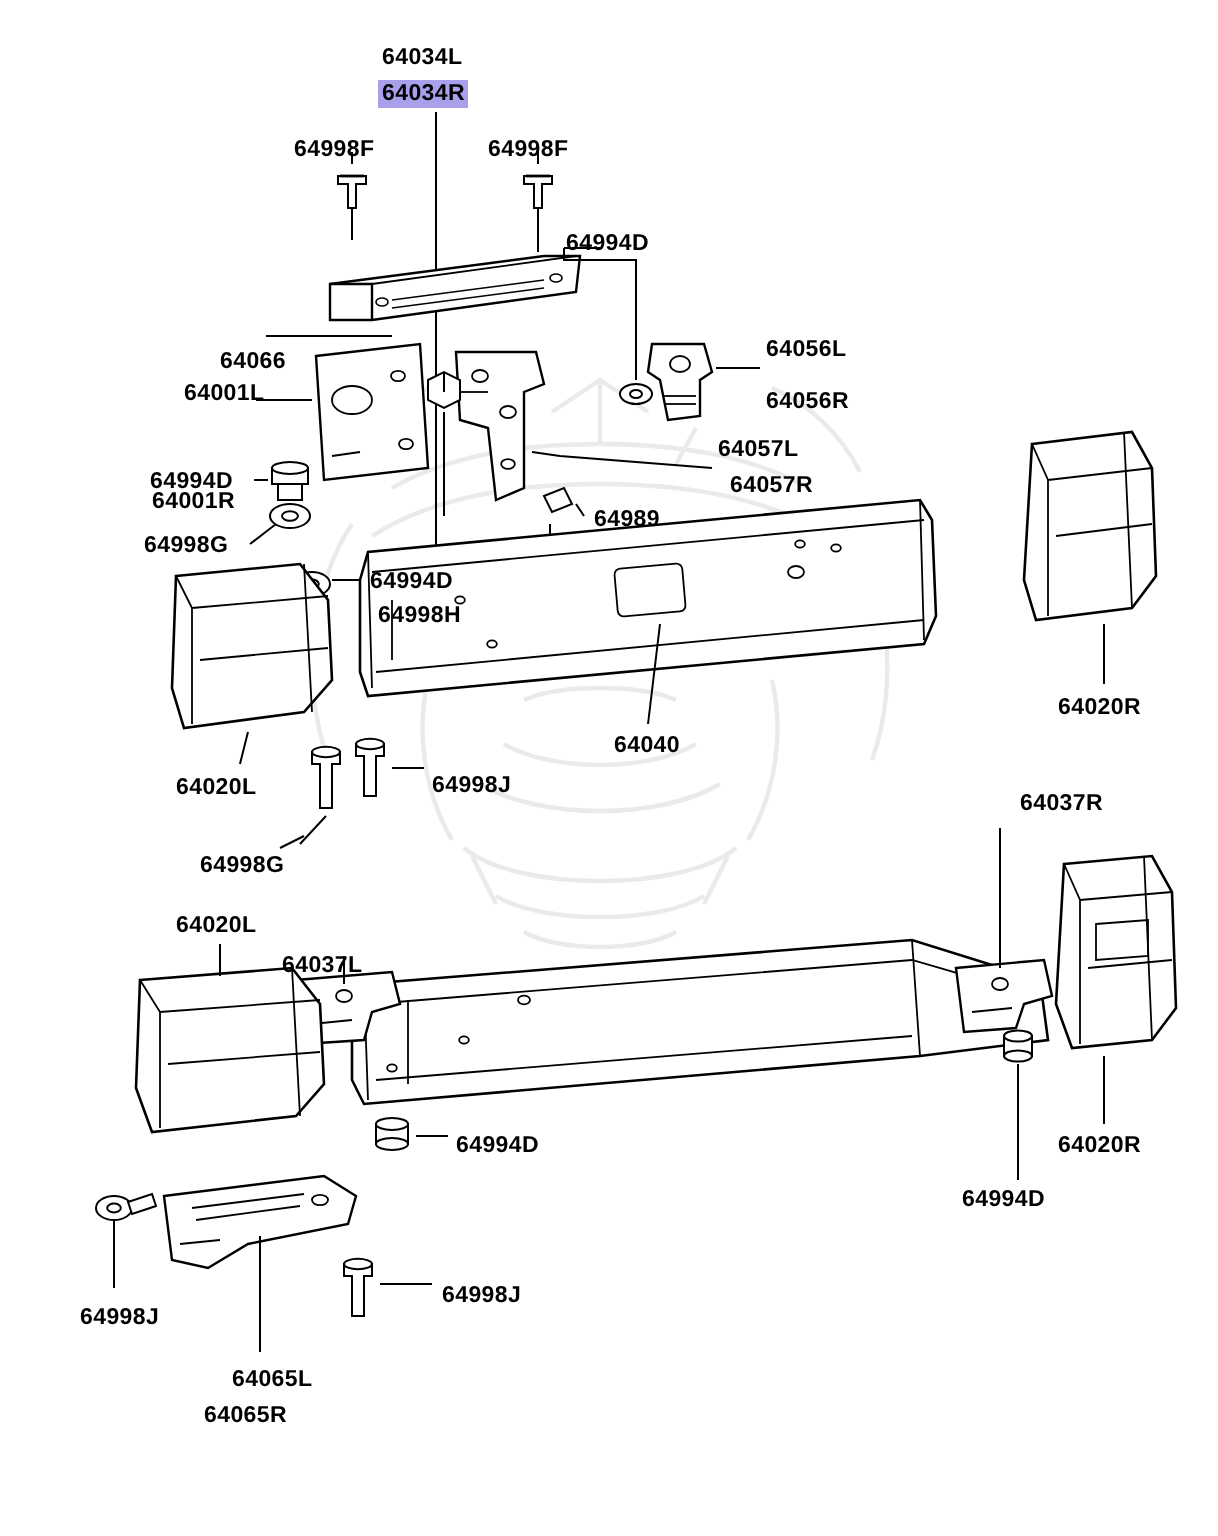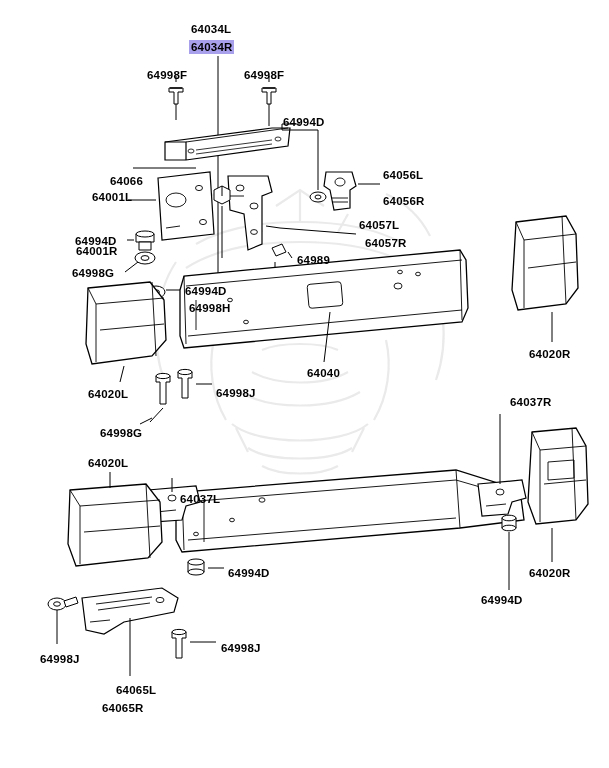--- a/index.html
+++ b/index.html
@@ -398,21 +398,21 @@
   <div class="lbl" style="left:72px; top:266px;">64998G</div>
   <div class="lbl" style="left:189px; top:261px;margin-top:40px;">64998H</div>
   <div class="lbl" style="left:185px; top:284px;">64994D</div>
   <div class="lbl" style="left:529px; top:347px;">64020R</div>
   <div class="lbl" style="left:307px; top:366px;">64040</div>
   <div class="lbl" style="left:88px; top:387px;">64020L</div>
   <div class="lbl" style="left:216px; top:386px;">64998J</div>
   <div class="lbl" style="left:470px; top:395px;margin-left:40px;">64037R</div>
   <div class="lbl" style="left:100px; top:426px;">64998G</div>
   <div class="lbl" style="left:88px; top:456px;">64020L</div>
-  <div class="lbl" style="left:141px; top:492px;margin-left:39px;">64037L</div>
+  <div class="lbl" style="left:141px; top:476px;">64037L</div>
   <div class="lbl" style="left:228px; top:566px;">64994D</div>
   <div class="lbl" style="left:529px; top:566px;">64020R</div>
   <div class="lbl" style="left:481px; top:593px;">64994D</div>
   <div class="lbl" style="left:221px; top:641px;">64998J</div>
   <div class="lbl" style="left:40px; top:652px;">64998J</div>
   <div class="lbl" style="left:116px; top:683px;">64065L</div>
   <div class="lbl" style="left:102px; top:701px;">64065R</div>
 
   <div class="lbl code" style="left:531px; top:769px;">3K2BB1</div>
 

